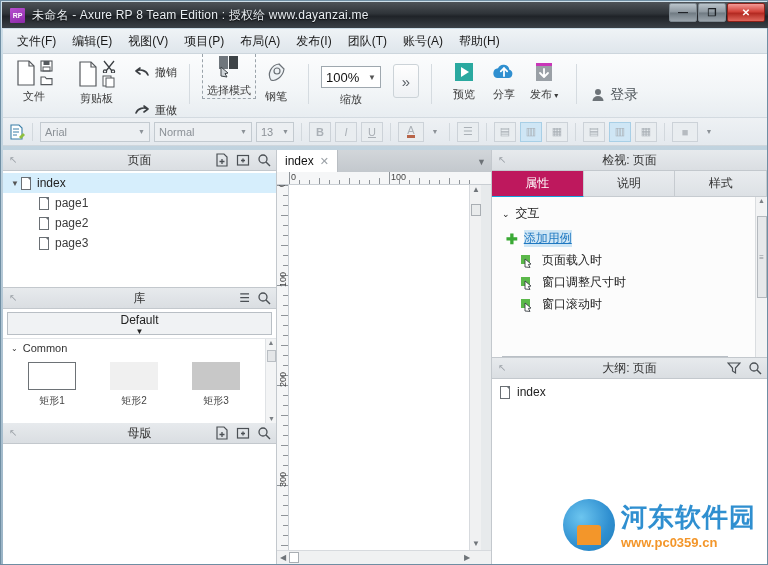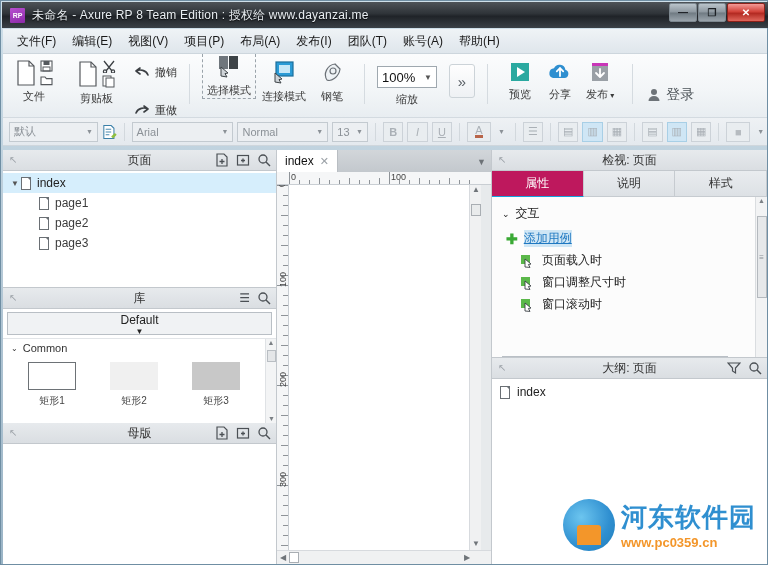--- a/index.html
+++ b/index.html
@@ -345,28 +345,20 @@
       <div class="tb-item modebox">
         <svg class="ico" width="28" height="26" viewBox="0 0 28 26">
           <rect x="4" y="2" width="9" height="13" fill="#6f767c"></rect>
           <rect x="14" y="2" width="9" height="13" fill="#3d4347"></rect>
           <path d="M6 22 l0 -9 l7 6 l-3 .6 l2 3.4 z" fill="#cfd4d8" stroke="#3d4347" stroke-width="1"></path>
         </svg>
         <div class="lbl">选择模式</div>
       </div>
       <div class="tb-item">
         <svg class="ico" width="26" height="26" viewBox="0 0 26 26">
-          <rect x="5" y="2" width="17" height="14" fill="#2b9bd6" stroke="#1b6e9b" stroke-width="1.2"></rect>
-          <rect x="8" y="5" width="11" height="8" fill="#c7e7f7"></rect>
-          <path d="M4 22 l0 -9 l7 6 l-3 .6 l2 3.4 z" fill="#cfd4d8" stroke="#3d4347" stroke-width="1"></path>
-        </svg>
-        <div class="lbl">连接模式</div>
-      </div>
-      <div class="tb-item">
-        <svg class="ico" width="26" height="26" viewBox="0 0 26 26">
           <path d="M8 20 C4 14 8 5 16 4 l5 5 C20 17 12 22 8 20 z" fill="#eef2f5" stroke="#6b7177" stroke-width="1.2"></path>
           <circle cx="14" cy="11" r="3" fill="none" stroke="#6b7177" stroke-width="1.2"></circle>
         </svg>
         <div class="lbl">钢笔</div>
       </div>
     </div>
 
     <div class="tb-sep"></div>
 
     <div class="tb-group">
@@ -415,24 +407,20 @@
     <div class="login">
       <svg width="14" height="14" viewBox="0 0 14 14">
         <circle cx="7" cy="4" r="3" fill="#6d7378"></circle>
         <path d="M1.5 13 a5.5 5 0 0 1 11 0 z" fill="#6d7378"></path>
       </svg>
       <span>登录</span>
     </div>
   </div>
 
   <div class="formatbar">
-    <div class="fsel" style="width:96px">
-      <span>默认</span>
-      <span style="font-size:7px">▼</span>
-    </div>
     <svg width="16" height="16" viewBox="0 0 16 16">
       <path d="M2 1 h8 l3 3 v11 h-11 z" fill="#fff" stroke="#3a7fa8" stroke-width="1.1"></path>
       <path d="M4 5 h6 M4 8 h6 M4 11 h4" stroke="#3a7fa8" stroke-width="1"></path>
       <path d="M10 13 l4 -4 l2 2 l-4 4 z" fill="#8fbf3f"></path>
     </svg>
     <div class="fsep"></div>
     <div class="fsel" style="width:110px">
       <span>Arial</span>
       <span style="font-size:7px">▼</span>
     </div>

